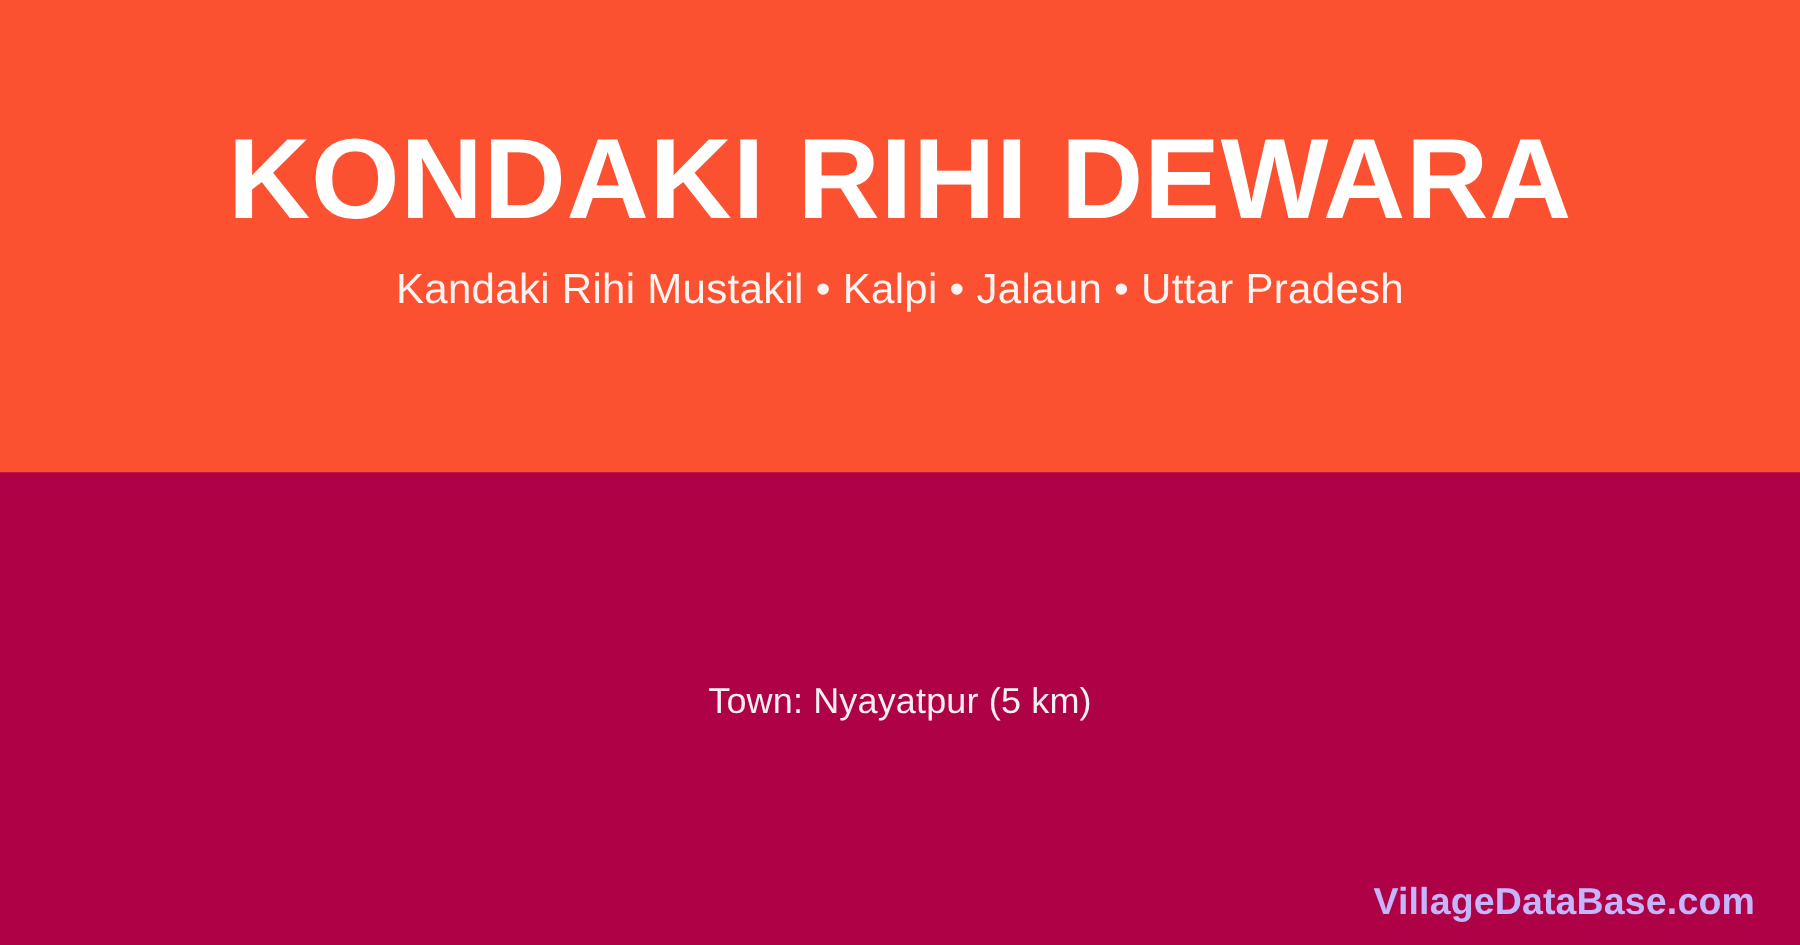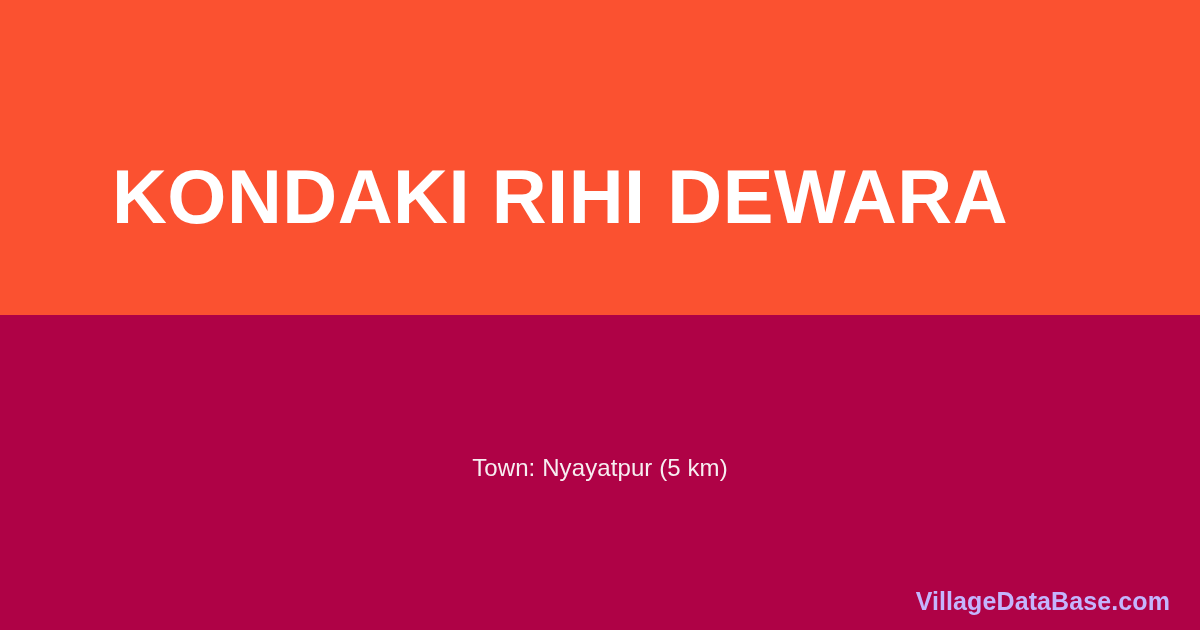--- a/index.html
+++ b/index.html
@@ -25,21 +25,21 @@
   }
 
   
   .hero {
     position: relative;
     width: 1200px;
     height: 315px;
     background: #FB5130;
     box-sizing: border-box;
     display: flex;
-    flex-direction: row;
+    flex-direction: column;
     align-items: center;
     justify-content: flex-start;
     padding-top: 78px;
   }
 
   .hero-title {
     display: block;
     width: 1120px;
     text-align: center;
     color: #FFFFFF;
@@ -115,20 +115,21 @@
     white-space: nowrap;
   }
 </style>
 </head>
 <body>
 
 <div class="card">
 
   <div class="hero">
     <h1 class="hero-title">KONDAKI RIHI DEWARA</h1>
+    <p class="hero-subtitle">Kandaki Rihi Mustakil • Kalpi • Jalaun • Uttar Pradesh</p>
   </div>
 
   <div class="body-panel">
 
     <div class="facts">
       <p class="fact-line">Town: Nyayatpur (5 km)</p>
     </div>
 
     <div class="watermark">VillageDataBase.com</div>
 

